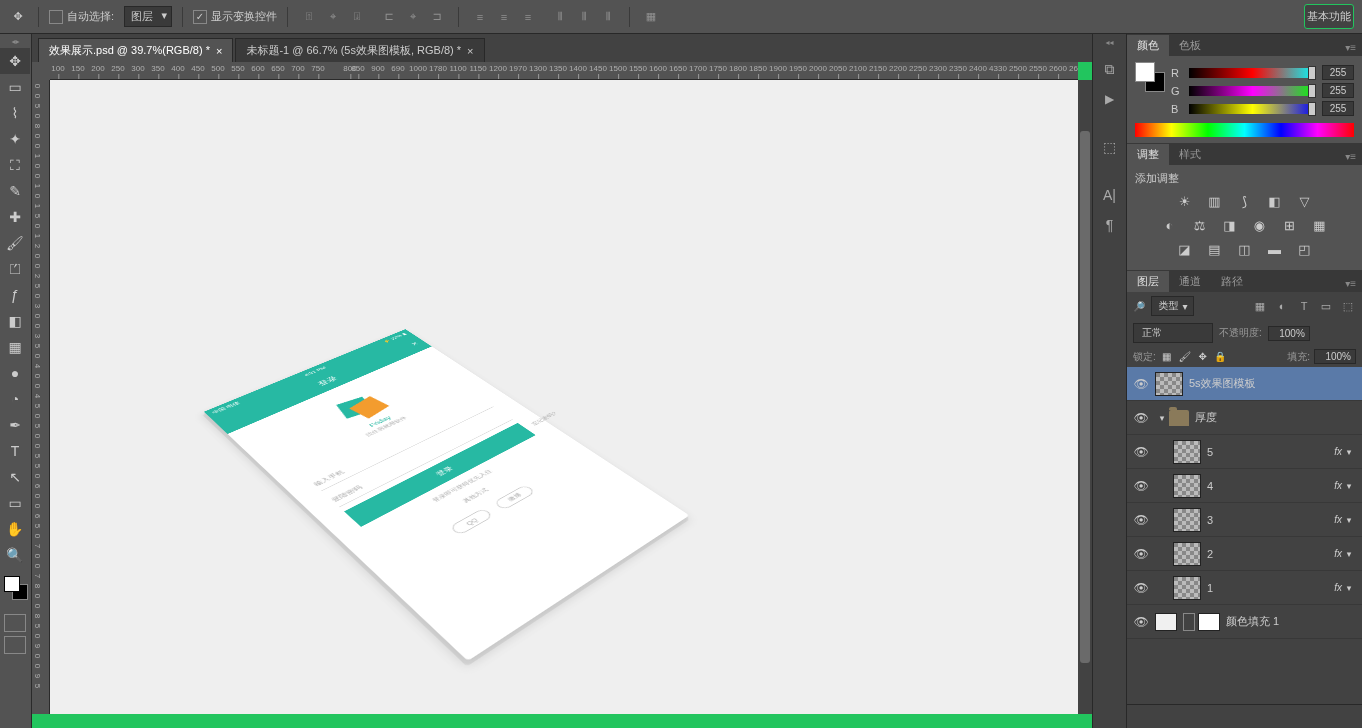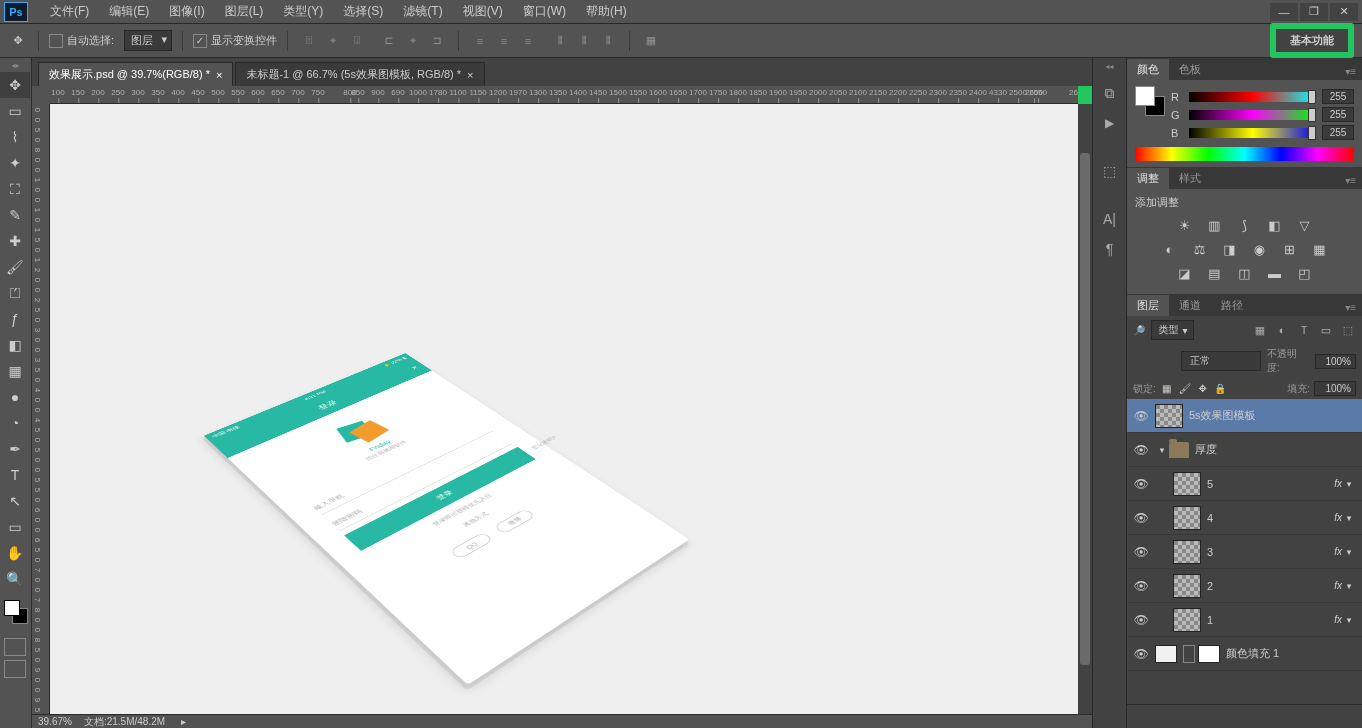--- a/index.html
+++ b/index.html
@@ -16,21 +16,21 @@
 
 .optionsbar { height: 34px; background: #535353; border-bottom: 1px solid #282828; display:flex; align-items:center; padding:0 8px; gap:10px; }
 .tool-preset { width:20px; height:20px; display:flex; align-items:center; justify-content:center;}
 .opt-checkbox { width:14px; height:14px; border:1px solid #888; display:inline-flex; align-items:center; justify-content:center; margin-right:4px; }
 .opt-checkbox.checked::after { content:"✓"; font-size:10px; color:#ccc; }
 .opt-select { background:#3a3a3a; border:1px solid #282828; padding:2px 18px 2px 6px; position:relative; font-size:11px; }
 .opt-select::after { content:"▾"; position:absolute; right:4px; }
 .opt-divider { width:1px; height:20px; background:#3a3a3a; }
 .opt-icon { width:22px; height:22px; display:flex; align-items:center; justify-content:center; opacity:0.5; }
 .opt-group { display:flex; gap:2px; }
-.basic-btn { margin-left:auto; background:#424242; border:6px solid #22c55e; padding:4px 14px; border-radius:3px; font-size:11px;font-weight:bold; }
+.basic-btn { margin-left:auto; background:#424242; border:1px solid #22c55e; padding:4px 2px; border-radius:3px; font-size:11px; }
 
 
 .main { flex:1; display:flex; min-height:0; }
 
 
 .toolbox { width:32px; background:#535353; border-right:1px solid #2a2a2a; display:flex; flex-direction:column; }
 .toolbox-toggle { height:14px; display:flex; align-items:center; justify-content:center; font-size:8px; color:#888;}
 .tool { width:30px; height:26px; display:flex; align-items:center; justify-content:center; font-size:14px; position:relative; }
 .tool.active { background:#3f3f3f; }
 .swatch-area { padding:4px; margin-top:4px;}
@@ -109,21 +109,21 @@
 .adj-panel .adj-row { display:flex; justify-content:center; gap:10px; margin:6px 0;}
 .adj-icon { width:20px; height:18px; display:flex; align-items:center; justify-content:center; font-size:13px; color:#ccc;}
 
 
 .layers-panel { flex:1; display:flex; flex-direction:column; min-height:0;}
 .layers-toolbar { background:#424242; padding:4px 6px; display:flex; align-items:center; gap:6px;}
 .filter-select { background:#3a3a3a; border:1px solid #282828; padding:2px 6px; font-size:10px; display:flex; align-items:center; gap:4px;}
 .filter-icons { display:flex; gap:6px; margin-left:auto;}
 .filter-icon { width:16px; height:16px; display:flex; align-items:center; justify-content:center; font-size:11px; color:#aaa;}
 .blend-row { background:#424242; padding:3px 6px; display:flex; align-items:center; gap:6px;}
-.blend-select { background:#3a3a3a; border:1px solid #282828; padding:2px 8px; font-size:10px; flex:0 0 80px;margin-left:48px;}
+.blend-select { background:#3a3a3a; border:1px solid #282828; padding:2px 8px; font-size:10px; flex:0 0 80px;}
 .opacity-label { font-size:10px; color:#999;}
 .opacity-val { background:#3a3a3a; border:1px solid #282828; padding:1px 4px; font-size:10px; width:42px; text-align:right;}
 .lock-row { background:#424242; padding:3px 6px; display:flex; align-items:center; gap:4px;}
 .lock-icon { width:14px; height:14px; display:flex; align-items:center; justify-content:center; font-size:10px;}
 .layerslist { flex:1; overflow:auto; background:#424242;}
 .layer { display:flex; align-items:center; height:34px; border-bottom:1px solid #383838; padding-right:6px;}
 .layer.selected { background:#5a7aa8;}
 .layer-vis { width:28px; display:flex; align-items:center; justify-content:center; font-size:12px;}
 .layer-thumb { width:28px; height:24px; background-image:linear-gradient(45deg,#bbb 25%,transparent 25%,transparent 75%,#bbb 75%),linear-gradient(45deg,#bbb 25%,#888 25%,#888 75%,#bbb 75%); background-size:8px 8px; background-position:0 0,4px 4px; border:1px solid #222; margin-right:6px;}
 .layer-thumb.solid { background:#f0f0f0;}
@@ -135,38 +135,20 @@
 .folder-icon::before { content:""; position:absolute; top:-3px; left:0; width:8px; height:3px; background:#8a7a5a; border-radius:2px 2px 0 0;}
 .link-icon { width:12px; height:18px; border:1px solid #888; margin-right:3px;}
 .layers-bottom { height:24px; background:#424242; border-top:1px solid #282828;}
 
 </style>
 </head>
 <body>
 
 <div class="app">
 
-  <div class="menubar">
-    <div class="ps-logo">Ps</div>
-    <div class="menu-item">文件(F)</div>
-    <div class="menu-item">编辑(E)</div>
-    <div class="menu-item">图像(I)</div>
-    <div class="menu-item">图层(L)</div>
-    <div class="menu-item">类型(Y)</div>
-    <div class="menu-item">选择(S)</div>
-    <div class="menu-item">滤镜(T)</div>
-    <div class="menu-item">视图(V)</div>
-    <div class="menu-item">窗口(W)</div>
-    <div class="menu-item">帮助(H)</div>
-    <div class="window-controls">
-      <div class="win-btn">—</div>
-      <div class="win-btn">❐</div>
-      <div class="win-btn">✕</div>
-    </div>
-  </div>
 
   <div class="optionsbar">
     <div class="tool-preset">✥</div>
     <div class="opt-divider"></div>
     <span style="display:flex;align-items:center;">
         <span class="opt-checkbox"></span>
         <span>自动选择:</span>
       </span>
     <div class="opt-select">图层</div>
     <div class="opt-divider"></div>
@@ -294,21 +276,21 @@
             <div class="ruler-tick-h" style="left: 808px;">2100</div>
             <div class="ruler-tick-h" style="left: 828px;">2150</div>
             <div class="ruler-tick-h" style="left: 848px;">2200</div>
             <div class="ruler-tick-h" style="left: 868px;">2250</div>
             <div class="ruler-tick-h" style="left: 888px;">2300</div>
             <div class="ruler-tick-h" style="left: 908px; text-align: center;">2350</div>
             <div class="ruler-tick-h" style="left: 928px;">2400</div>
             <div class="ruler-tick-h" style="left: 948px;">4330</div>
             <div class="ruler-tick-h" style="left: 968px;">2500</div>
             <div class="ruler-tick-h" style="left: 988px;">2550</div>
-            <div class="ruler-tick-h" style="left: 984px;">2600</div>
+            <div class="ruler-tick-h" style="left: 1008px;">2600</div>
             <div class="ruler-tick-h" style="left: 1028px;">2650</div>
           </div>
         <div class="ruler-v" id="rulerV">
             <div class="ruler-tick-v" style="top: 6px;">0</div>
             <div class="ruler-tick-v" style="top: 16px;">0</div>
             <div class="ruler-tick-v" style="top: 26px;">5</div>
             <div class="ruler-tick-v" style="top: 36px;">0</div>
             <div class="ruler-tick-v" style="top: 46px;">8</div>
             <div class="ruler-tick-v" style="top: 56px;">0</div>
             <div class="ruler-tick-v" style="top: 66px;">0</div>
@@ -398,25 +380,20 @@
                   <div class="phone-oval">QQ</div>
                   <div class="phone-oval">微博</div>
                 </div>
               </div>
             </div>
           </div>
         </div>
         <div class="scroll-v">
             <div class="scroll-thumb-v"></div>
           </div>
-        <div class="statusbar">
-          <span>39.67%</span>
-          <span>文档:21.5M/48.2M</span>
-          <span class="status-arrow">▸</span>
-        </div>
       </div>
     </div>
 
     <div class="dockcol">
       <div class="dock-toggle">◂◂</div>
       <div class="dock-icon">⧉</div>
       <div class="dock-icon play">▶</div>
       <div style="height:14px;"></div>
       <div class="dock-icon">⬚</div>
       <div style="height:14px;"></div>

